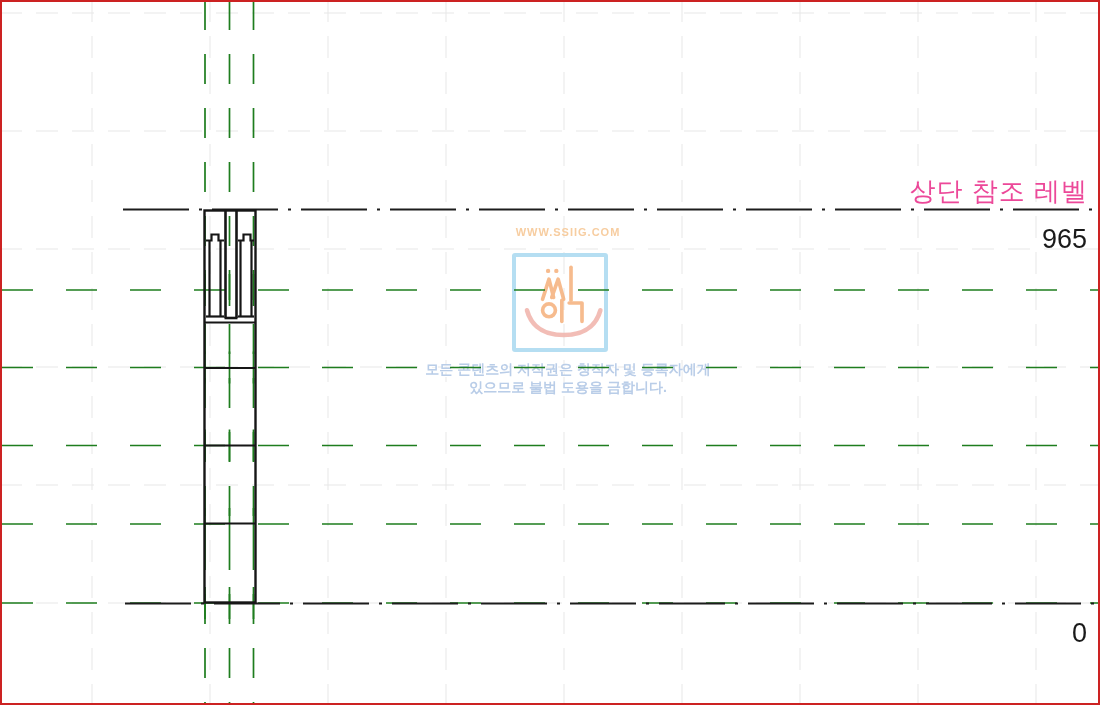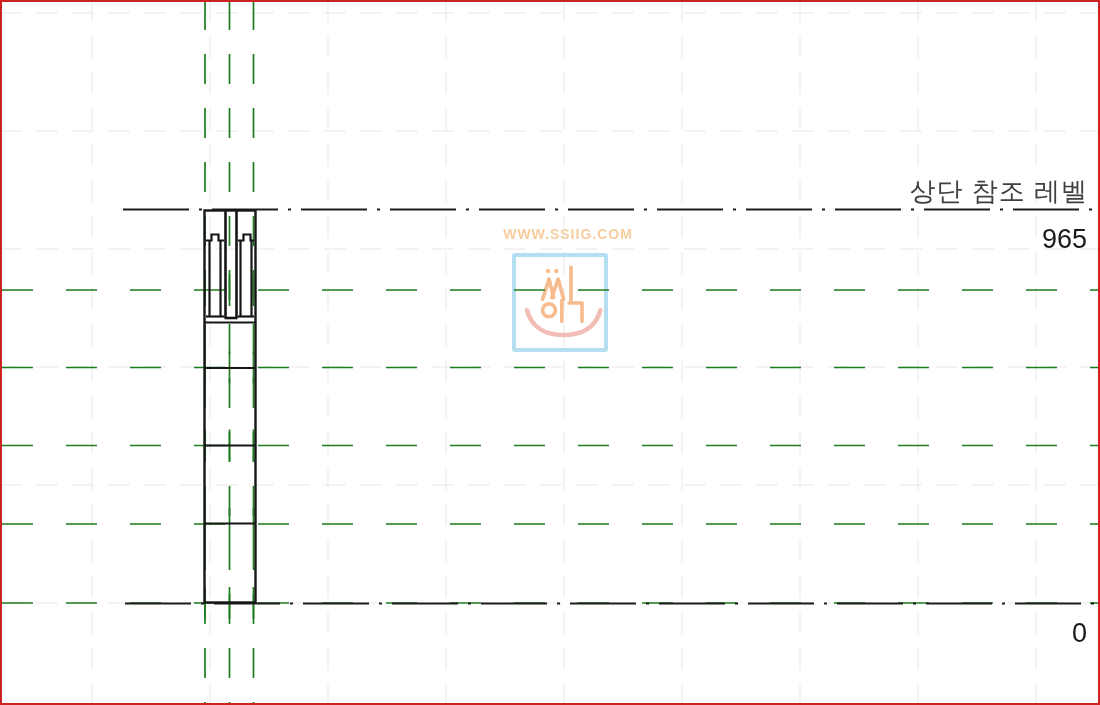--- a/index.html
+++ b/index.html
@@ -15,41 +15,41 @@
     border:2px solid #cc2222;
     pointer-events:none;
     z-index:50;
   }
   svg.layer{position:absolute;left:0;top:0;}
   #linework{z-index:20;}
 
   .level-label{
     position:absolute;right:12px;width:400px;
     text-align:right;
-    font-size:26px;color:#404040;
+    font-size:26px;color:#ec4899;
     letter-spacing:1px;
     white-space:nowrap;
     z-index:30;
   }
   .level-value{
     position:absolute;right:13px;width:200px;
     text-align:right;
     font-size:27px;color:#1a1a1a;
     z-index:30;
     margin-top:12px;
   }
   #upper-level-label{top:174px;}
   #upper-level-value{top:212px;}
   #lower-level-label{top:568px;}
   #lower-level-value{top:606px;}
 
   #watermark-site{
     position:absolute;left:468px;top:226px;width:200px;
     text-align:center;
-    font-size:14px;font-weight:bold;letter-spacing:1px;
+    font-size:11px;font-weight:bold;letter-spacing:1px;
     color:#f7cda0;
     z-index:10;
   }
   #watermark-logo-box{
     position:absolute;left:512px;top:253px;
     width:88px;height:91px;
     border:4px solid #b5def2;
     border-radius:3px;
     z-index:9;
   }
@@ -100,20 +100,22 @@
           <path d="M 551 297 L 558 277 L 564 299"></path>
           <path d="M 572 264 L 572 300"></path>
           <circle cx="548" cy="311" r="7"></circle>
           <path d="M 562 300 L 562 323"></path>
           <path d="M 570 303 L 584 303 L 584 323"></path>
         </g>
         <path d="M 524 311 C 527 322 536 338 564 338 C 592 338 601 322 604 311" stroke="#f1b6ae" stroke-width="5" fill="none" opacity="0.9" stroke-linecap="round"></path>
       </svg>
     </div>
     <div id="watermark-note">
+      <div>모든 콘텐츠의 저작권은 창작자 및 등록자에게</div>
+      <div>있으므로 불법 도용을 금합니다.</div>
     </div>
   </div>
 
   <svg class="layer" id="linework" width="1100" height="705" viewBox="0 0 1100 705">
 
     <g stroke="#1e7d1e" stroke-width="1.7">
       <line x1="205" y1="0" x2="205" y2="705" stroke-dasharray="30 24"></line>
       <line x1="229.5" y1="0" x2="229.5" y2="705" stroke-dasharray="30 24"></line>
       <line x1="253.5" y1="0" x2="253.5" y2="705" stroke-dasharray="30 24"></line>
       <line x1="2" y1="290" x2="1098" y2="290" stroke-dasharray="31 33"></line>

